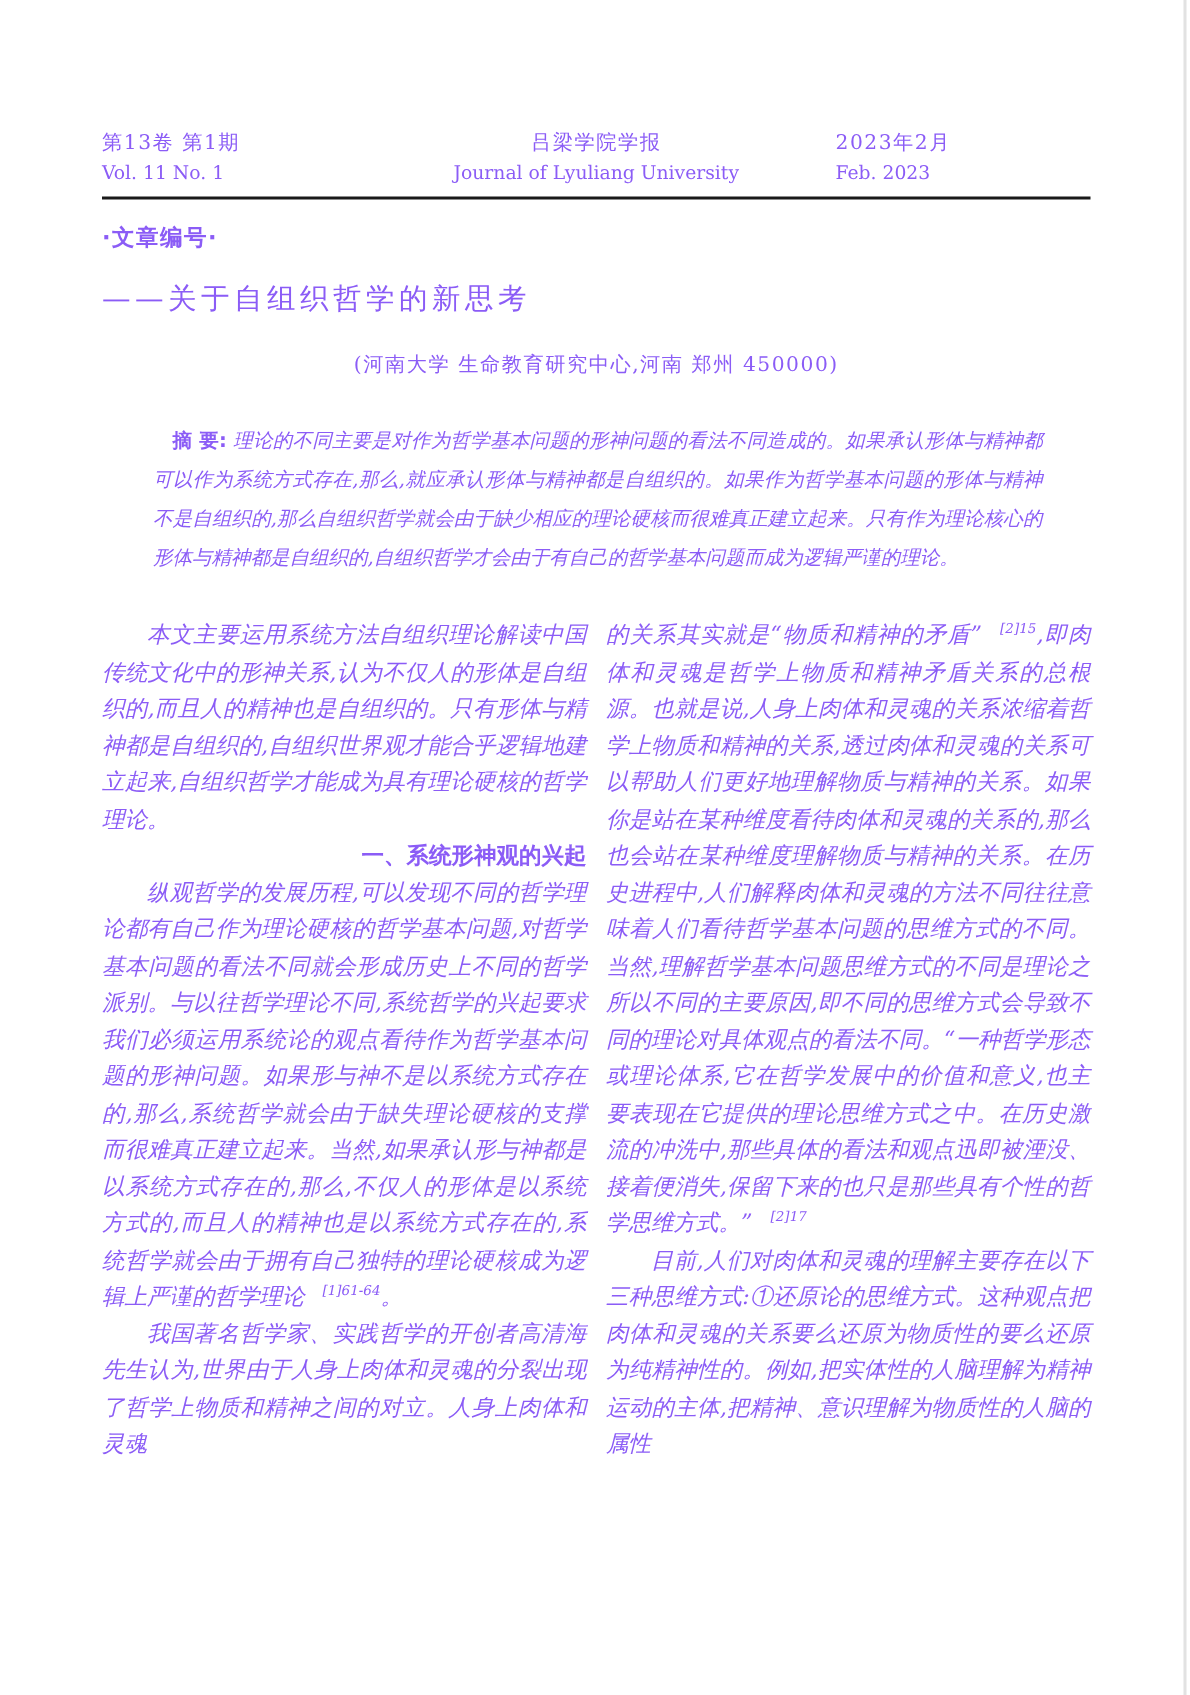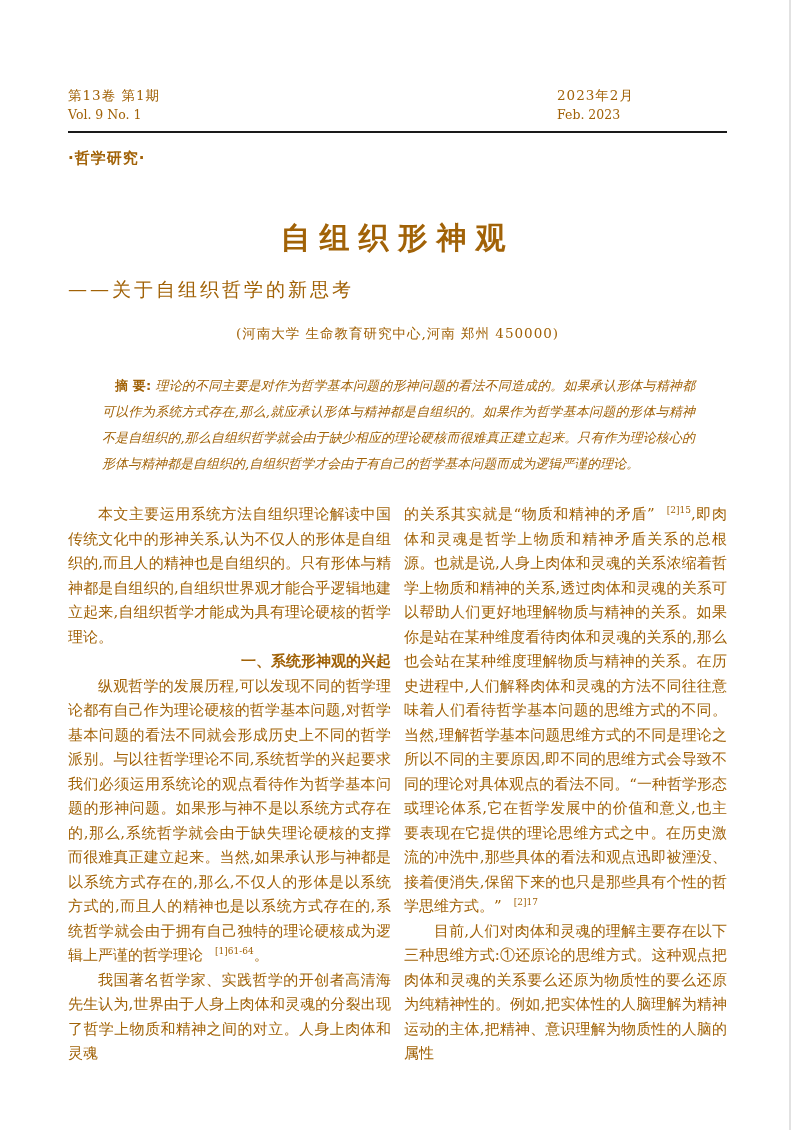--- a/index.html
+++ b/index.html
@@ -3,21 +3,21 @@
 <meta charset="utf-8">
 <style>
   html,body{margin:0;padding:0;background:#ffffff;}
   .page{
     position:relative;
     width:793px;height:1130px;
     background:#ffffff;
     box-sizing:border-box;
     padding:86px 66px 0 68px;
     font-family:"DejaVu Serif","Liberation Serif",serif;
-    color:#a16207;
+    color:#8b5cf6;
     overflow:hidden;
   }
   .edge-line{position:absolute;top:0;right:2px;width:2px;height:100%;background:#e2e2e2;}
 
   
   .journal-header{display:flex;justify-content:space-between;align-items:flex-start;}
   .jh-cell{font-size:13px;line-height:19px;}
   .jh-left{text-align:left;min-width:170px;}
   .jh-center{text-align:center;flex:1;}
   .jh-right{text-align:left;min-width:170px;}
@@ -50,52 +50,53 @@
   }
   .abstract-text,.keywords-text{font-style:italic;}
   .abstract-para{text-indent:1em;}
   .keywords-para{text-indent:1em;margin-top:1px;}
   .clc-para{text-indent:1em;margin-top:1px;}
   .clc-group{margin-right:44px;font-style:normal;}
 
   
   .body-columns{display:flex;gap:13px;margin-top:25px;}
   .col{width:323px;}
-  .body-para{margin:0;font-size:15px;line-height:24.5px;text-align:justify;}
+  .body-para{margin:0;font-size:15px;line-height:24.5px;text-align:justify;font-style:italic;}
   .body-para.indent{text-indent:2em;}
   .body-heading{
     margin:0;font-size:15px;line-height:24.5px;text-indent:2em;
     font-family:"DejaVu Sans","Liberation Sans",sans-serif;font-weight:bold;text-align:right;
   }
   .body-para sup{font-size:9px;line-height:0;padding-left:12px;}
 </style>
 </head>
 <body>
 
 <div class="page">
   <div class="edge-line"></div>
 
   <header class="journal-header">
     <div class="jh-cell jh-left">
       <div class="jh-cn">第13卷 第1期</div>
-      <div class="jh-en">Vol. 9 No. 1</div>
+      <div class="jh-en">Vol. 11 No. 1</div>
     </div>
     <div class="jh-cell jh-center">
+      <div class="jh-cn">吕梁学院学报</div>
+      <div class="jh-en">Journal of Lyuliang University</div>
     </div>
     <div class="jh-cell jh-right">
       <div class="jh-cn">2023年2月</div>
       <div class="jh-en">Feb. 2023</div>
     </div>
   </header>
 
   <hr class="header-rule">
 
-  <div class="section-label">·哲学研究·</div>
+  <div class="section-label">·文章编号·</div>
 
-  <h1 class="title">自组织形神观</h1>
   <div class="subtitle">——关于自组织哲学的新思考</div>
   <div class="affiliation">(河南大学 生命教育研究中心,河南 郑州 450000)</div>
 
   <div class="meta-block">
     <p class="abstract-para">
       <span class="meta-label">摘  要:</span>
       <span class="abstract-text">理论的不同主要是对作为哲学基本问题的形神问题的看法不同造成的。如果承认形体与精神都可以作为系统方式存在,那么,就应承认形体与精神都是自组织的。如果作为哲学基本问题的形体与精神不是自组织的,那么自组织哲学就会由于缺少相应的理论硬核而很难真正建立起来。只有作为理论核心的形体与精神都是自组织的,自组织哲学才会由于有自己的哲学基本问题而成为逻辑严谨的理论。</span>
     </p>
   </div>
 

